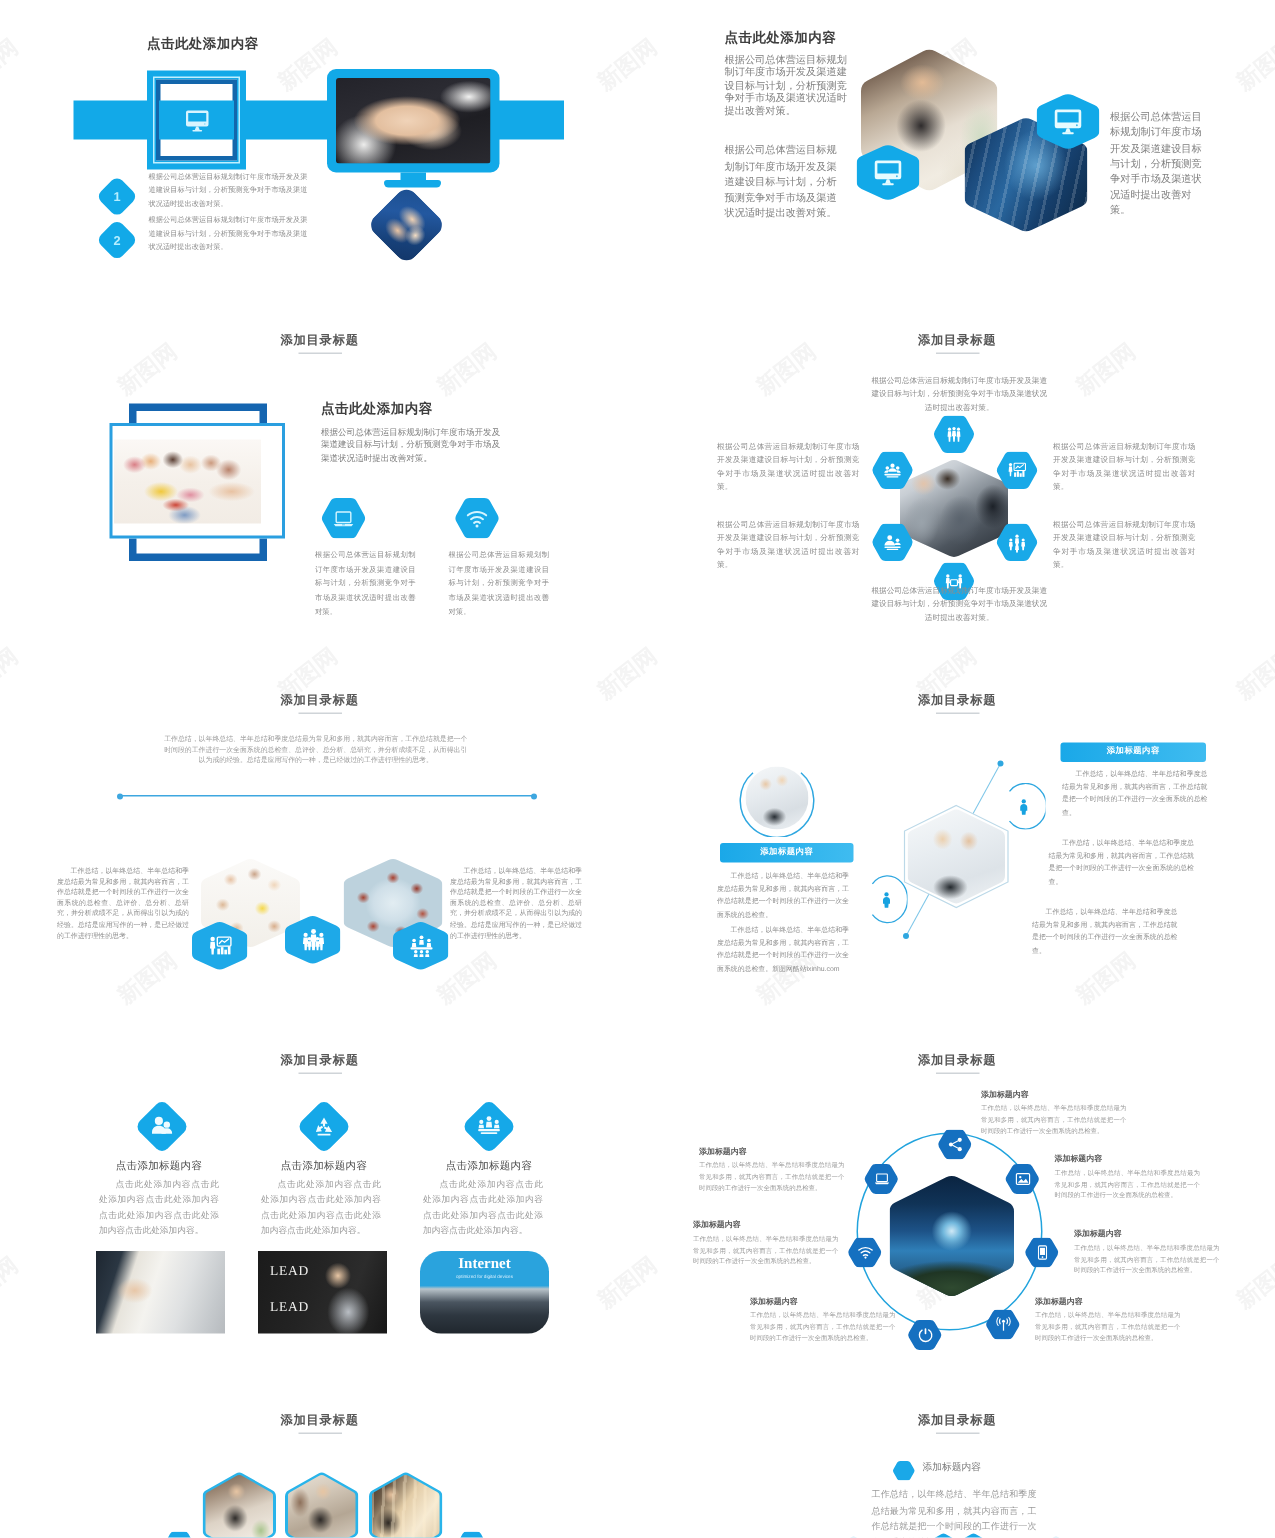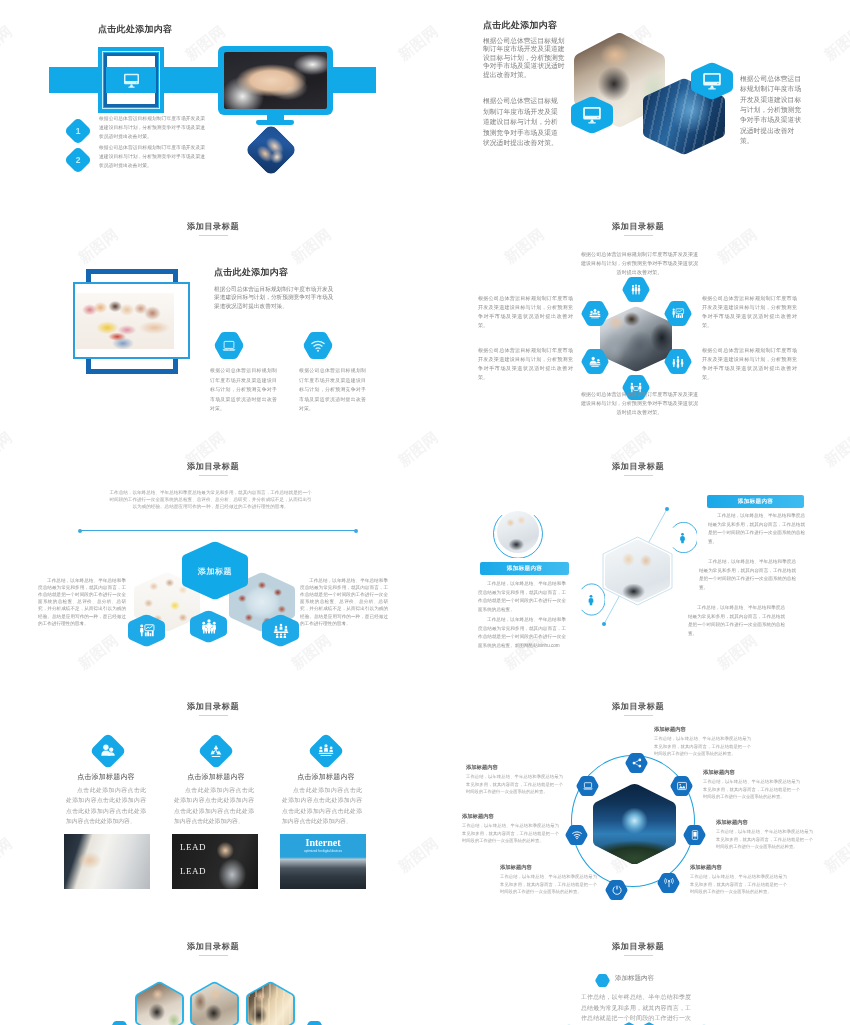--- a/index.html
+++ b/index.html
@@ -155,21 +155,21 @@
   .s7-ct{position:absolute;width:120px;text-align:center;font-size:7px;color:#4a4a4a;letter-spacing:.2px;}
   .s7-cb{position:absolute;width:80px;font-size:5.8px;line-height:1.8;color:#9a9a9a;text-align:justify;text-indent:11px;}
   .s7-img{position:absolute;width:86px;height:55px;}
   .ph-card{background:
      radial-gradient(ellipse 20% 22% at 30% 48%, #e8c7a8 0%, rgba(232,199,168,0) 70%),
      linear-gradient(108deg,#1d2630 0%,#2b3743 17%,#e7e4dc 28%,#f4f3ef 44%,#dfe1e2 66%,#c6cacd 86%,#b6babe 100%);}
   .ph-board{background:
      radial-gradient(ellipse 14% 22% at 62% 30%, #e8c6a4 0%, rgba(232,198,164,0) 72%),
      radial-gradient(ellipse 22% 40% at 70% 74%, #b9bec4 0%, rgba(185,190,196,0) 74%),
      linear-gradient(110deg,#1b1b1b 0%,#232323 40%,#2c2c2c 70%,#171717 100%);}
-  .ph-internet{background:linear-gradient(180deg,#2aa3dd 0%,#2aa3dd 42%,#b9c4cb 46%,#4a5560 62%,#2e3740 78%,#20272e 100%);}
+  .ph-internet{background:linear-gradient(180deg,#2aa3dd 0%,#2aa3dd 42%,#b9c4cb 46%,#4a5560 62%,#2e3740 78%,#20272e 100%);border-radius:14px;}
 
   
   .s8-ring{position:absolute;left:146px;top:65px;width:124px;height:132px;border:1px solid #21a3dd;border-radius:50%;box-sizing:border-box;}
   .s8-cen{position:absolute;left:168px;top:93px;width:83px;height:82px;clip-path:url(#hexPointyL);}
   .ph-hikers{background:
      radial-gradient(ellipse 26% 26% at 50% 46%, #cfe9f6 0%, #72b8dd 26%, rgba(114,184,221,0) 62%),
      radial-gradient(ellipse 60% 22% at 50% 92%, #2f4a30 0%, #1f3524 60%, rgba(31,53,36,0) 100%),
      linear-gradient(180deg,#0a2340 0%,#103357 24%,#1d5287 46%,#2f7fb8 62%,#26628f 78%,#1b3f46 100%);}
   .s8-hx{position:absolute;width:23px;height:20px;clip-path:url(#hexFlat);background:#1570c0;}
   .s8-hx svg{position:absolute;left:50%;top:50%;transform:translate(-50%,-50%);}
@@ -394,23 +394,20 @@
   <div class="s4-txc" style="left:154px;top:180px">根据公司总体营运目标规划制订年度市场开发及渠道建设目标与计划，分析预测竞争对手市场及渠道状况适时提出改善对策。</div>
 </div>
 
 <div class="slide" style="left:0;top:450px">
   <div class="stitle" style="left:187px;top:11px">添加目录标题</div>
   <div class="sunder" style="left:199px;top:25px;width:29px"></div>
   <div class="s5-lead">工作总结，以年终总结、半年总结和季度总结最为常见和多用，就其内容而言，工作总结就是把一个时间段的工作进行一次全面系统的总检查、总评价、总分析、总研究，并分析成绩不足，从而得出引以为戒的经验。总结是应用写作的一种，是已经做过的工作进行理性的思考。</div>
   <div class="s5-line"></div>
   <div class="s5-hexp s5-ph1 ph ph-faces"></div>
   <div class="s5-hexp s5-ph2 ph ph-hands3"></div>
-  <div class="s5-hexp s5-cen">
-        <span>添加标题</span>
-      </div>
   <div class="s5-sm" style="left:128px;top:164px">
     <svg viewBox="0 0 24 24" width="17" height="17" style="position:absolute;left:50%;top:50%;transform:translate(-50%,-50%)">
       <circle cx="4.6" cy="5" r="2.1" fill="#fff"></circle>
           <path d="M2.6 7.6h4l.5 6.3H5.9l-.3 5.6H3.6l-.3-5.6H2.1Z" fill="#fff"></path>
       <rect x="9" y="3.2" width="12.8" height="8.4" rx="1" fill="none" stroke="#fff" stroke-width="1.3"></rect>
       <path d="M10.6 9.4 L13.4 6.4 L15.8 8 L20.2 4.4" stroke="#fff" stroke-width="1.3" fill="none"></path>
       <rect x="9" y="14" width="2.5" height="5.4" fill="#fff"></rect>
       <rect x="12.3" y="12.6" width="2.5" height="6.8" fill="#fff"></rect>
       <rect x="15.6" y="15" width="2.5" height="4.4" fill="#fff"></rect>
       <rect x="18.9" y="11.8" width="2.5" height="7.6" fill="#fff"></rect>

